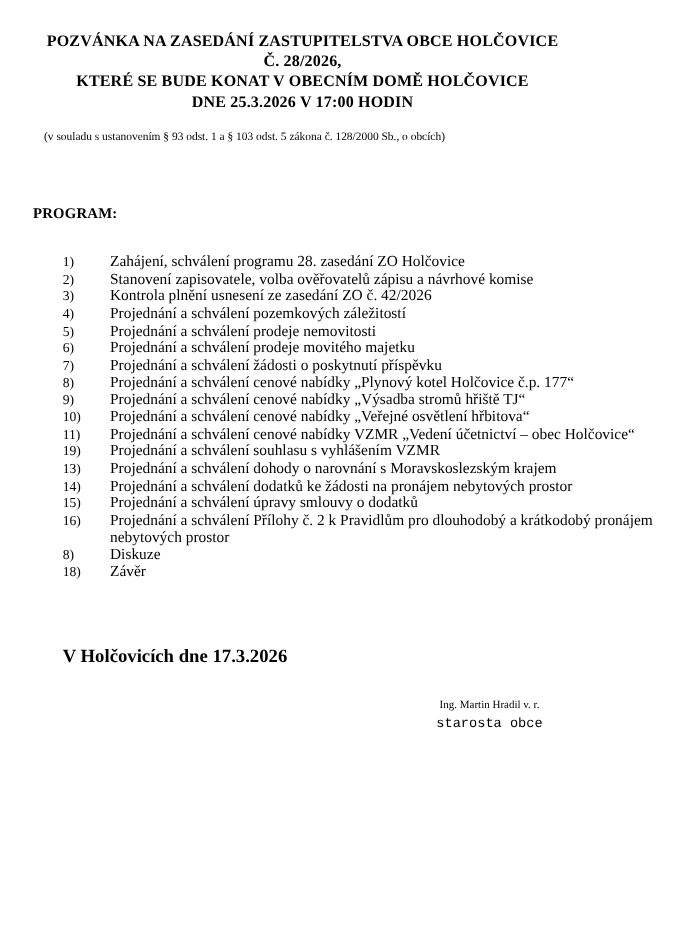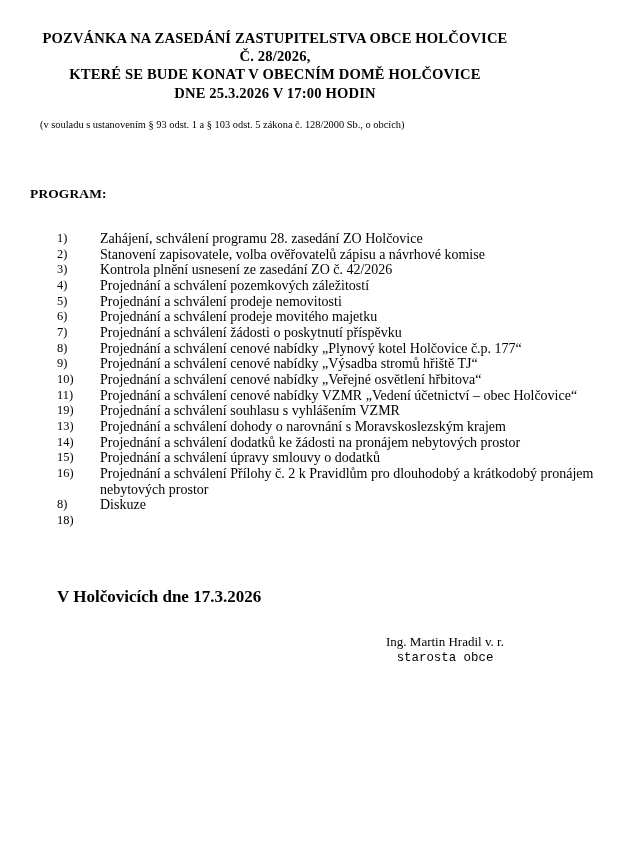--- a/index.html
+++ b/index.html
@@ -104,21 +104,21 @@
 
   
   .signature {
     position: absolute;
     top: 634px;
     left: 330px;
     width: 230px;
     text-align: center;
   }
   .signature-name {
-    font-size: 13px;
+    font-size: 10px;
     line-height: 16px;
   }
   .signature-role {
     font-size: 12.4px;
     line-height: 16px;
     font-family: Liberation Mono, monospace;
   }
 </style>
 </head>
 <body>
@@ -200,20 +200,21 @@
     <div class="agenda-item">
       <span class="agenda-num">16)</span>
       <span class="agenda-text">Projednání a schválení Přílohy č. 2 k Pravidlům pro dlouhodobý a krátkodobý pronájem nebytových prostor</span>
     </div>
     <div class="agenda-item">
       <span class="agenda-num">8)</span>
       <span class="agenda-text">Diskuze</span>
     </div>
     <div class="agenda-item">
       <span class="agenda-num">18)</span>
+      <span class="agenda-text">Závěr</span>
     </div>
   </div>
 
   <div class="place-date">V Holčovicích dne 17.3.2026</div>
 
   <div class="signature">
     <div class="signature-name">Ing. Martin Hradil v. r.</div>
     <div class="signature-role">starosta obce</div>
   </div>
 

